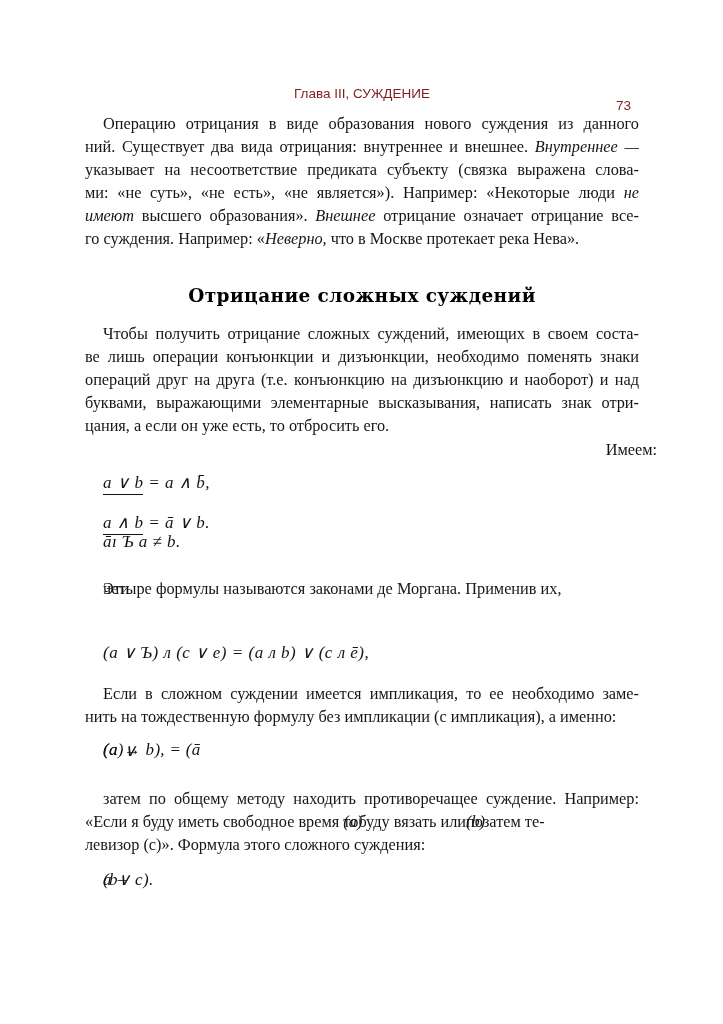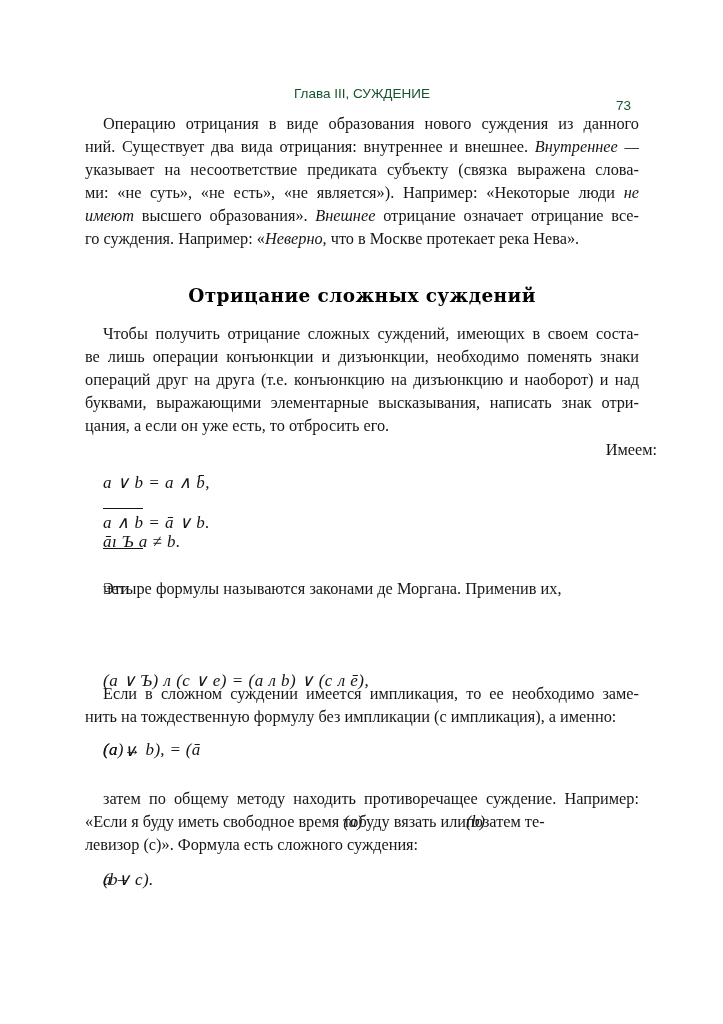--- a/index.html
+++ b/index.html
@@ -10,21 +10,21 @@
     color:#151515;
     font-family:"Liberation Serif", serif;
     overflow:hidden;
   }
   .abs{position:absolute;left:85px;width:554px;}
   
   .runhead{
     top:86px;
     font-family:"Liberation Sans", sans-serif;
     font-size:13.5px;
-    color:#14532d;
+    color:#7f1d1d;
   }
   .runhead .chapter{display:block;text-align:center;}
   .runhead .pageno{position:absolute;right:8px;top:12px;}
   
   .para{font-size:16.3px;line-height:23px;}
   .jline{text-align:justify;text-align-last:justify;white-space:nowrap;}
   .jline.last{text-align-last:left;white-space:normal;}
   .indent{padding-left:18px;text-align:right;}
   i{font-style:italic;}
   
@@ -38,21 +38,21 @@
     text-align:center;
   }
   
   .formula{
     font-style:italic;
     font-size:17px;
     padding-left:18px;
     letter-spacing:0.5px;
     white-space:nowrap;
   }
-  .neg{border-bottom:1.3px solid #151515;padding-bottom:16px;}
+  .neg{border-bottom:1.3px solid #151515;padding-bottom:2px;}
   
   .stack{position:relative;display:inline-block;}
   .stack .over{position:absolute;left:0;top:0;white-space:nowrap;}
   .f5,.f6{letter-spacing:0.3px;}
 </style>
 </head>
 <body>
 
 <div class="page">
 
@@ -91,36 +91,36 @@
   </div>
 
   <div class="abs formula" style="top:532px">āı Ъ a ≠ b.</div>
 
   <div class="abs para" style="top:577px">
     <div class="jline last indent">
       <span class="stack"><span class="base">чет</span><span class="over">Эти</span></span><span>ыре формулы называются законами де Моргана. Применив их,</span>
     </div>
   </div>
 
-  <div class="abs formula" style="top:670px">(a ∨ Ъ) л (c ∨ e) = (a л b) ∨ (с л ē),</div>
+  <div class="abs formula" style="top:642px">(a ∨ Ъ) л (c ∨ e) = (a л b) ∨ (с л ē),</div>
 
   <div class="abs para" style="top:682px">
     <div class="jline indent"><span>Если в сложном суждении имеется импликация, то ее необходимо заме-</span></div>
     <div class="jline last"><span>нить на тождественную формулу без импликации (с импликация), а именно:</span></div>
   </div>
 
   <div class="abs formula f5" style="top:740px">
     <span class="stack"><span class="base">(a</span><span class="over">(a</span></span><span>)</span><span class="stack"><span class="base">→</span><span class="over">∨</span></span><span> b), = (ā</span>
   </div>
 
   <div class="abs para" style="top:787px">
     <div class="jline indent"><span>затем по общему методу находить противоречащее суждение. Например:</span></div>
     <div class="jline last">
       <span>«Если я буду иметь свободное время </span><span class="stack"><span class="base">то</span><span class="over"><i>(а)</i></span></span><span>буду вязать или</span><span class="stack"><span class="base">по</span><span class="over"><i>(b)</i></span></span><span>затем те-</span>
     </div>
-    <div class="jline last"><span>левизор (с)». Формула есть сложного суждения:</span></div>
+    <div class="jline last"><span>левизор (с)». Формула этого сложного суждения:</span></div>
   </div>
 
   <div class="abs formula f6" style="top:869px">
     <span class="stack"><span class="base">(</span><span class="over">a</span></span><span>b</span><span class="stack"><span class="base">∨</span><span class="over">–</span></span><span> c).</span>
   </div>
 
 </div>
 
 </body></html>

